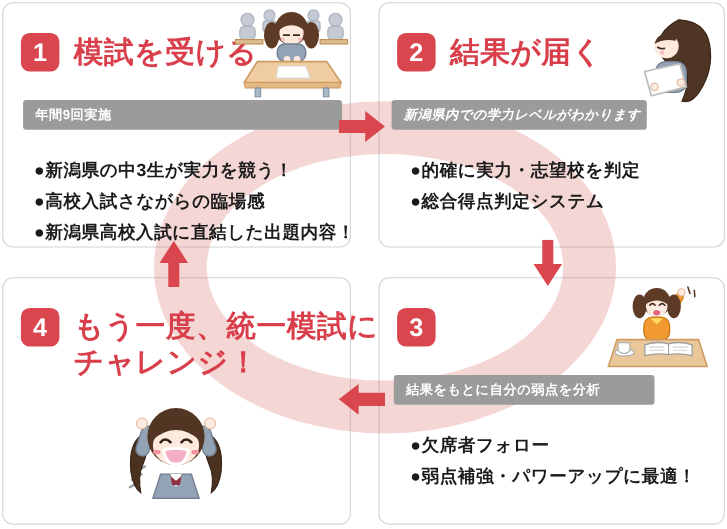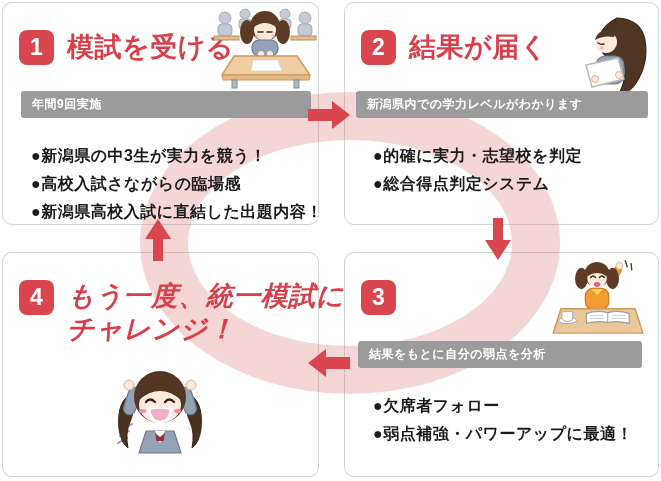--- a/index.html
+++ b/index.html
@@ -24,31 +24,31 @@
   
   .step-head{position:absolute;left:16px;top:27px;display:flex;align-items:flex-start;z-index:1;}
   .badge{
     flex:0 0 auto;width:35px;height:35px;border-radius:8px;background:#d9464e;
     color:#fff;font-weight:700;font-size:23px;display:flex;align-items:center;justify-content:center;
   }
   .step-title{
     margin:0 0 0 13px;font-size:27px;font-weight:700;color:#d83f4b;
     line-height:34px;letter-spacing:0.5px;white-space:nowrap;
   }
-  #card4 .step-title{line-height:33px;font-style:italic;}
+  #card4 .step-title{line-height:33px;}
 
   
   .banner{
     position:absolute;top:88px;height:27px;line-height:27px;background:#9b9b9b;border-radius:3px;
     color:#ffffff;font-size:12px;font-weight:700;letter-spacing:0.5px;
     padding:0 11px;box-sizing:border-box;z-index:1;white-space:nowrap;
   }
   #card1 .banner{left:18px;width:290px;}
-  #card2 .banner{left:11px;width:292px;}
-  #card3 .banner{left:13px;width:284px;}
+  #card2 .banner{left:11px;width:232px;font-style:italic;}
+  #card3 .banner{left:13px;width:237px;}
 
   
   .bullets{position:absolute;left:17px;top:128px;margin:11px;padding:0;list-style:none;z-index:1;}
   .bullets li{font-size:16px;font-weight:700;color:#1b1b1b;line-height:28px;letter-spacing:0.5px;white-space:nowrap;}
 
   
   .illus{position:absolute;z-index:1;}
   #illus1{left:209px;top:2px;width:106px;height:84px;}
   #illus2{left:238px;top:12px;width:72px;height:88px;}
   #illus3{left:205px;top:5px;width:96px;height:80px;}

